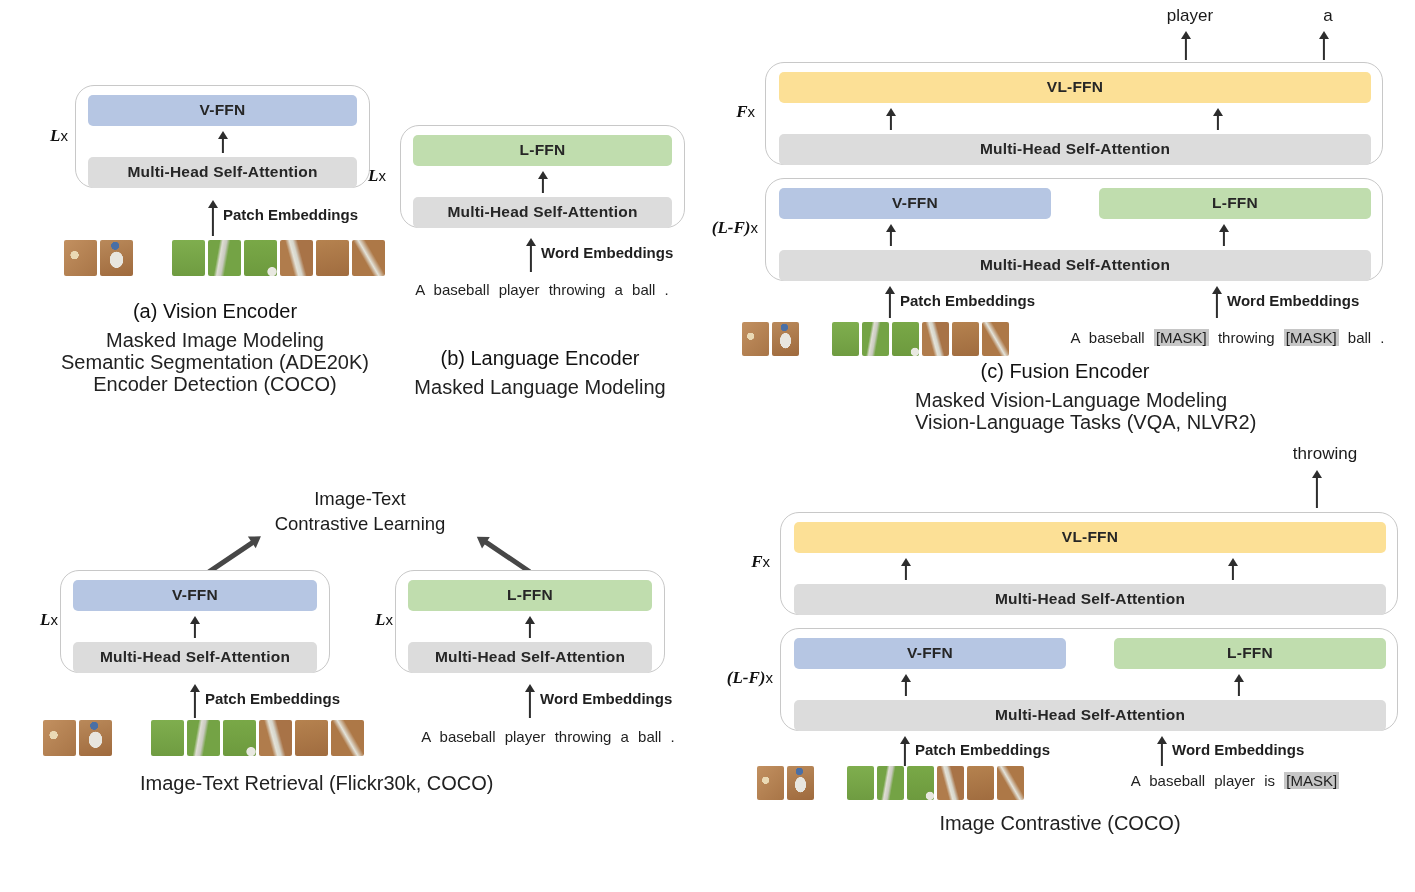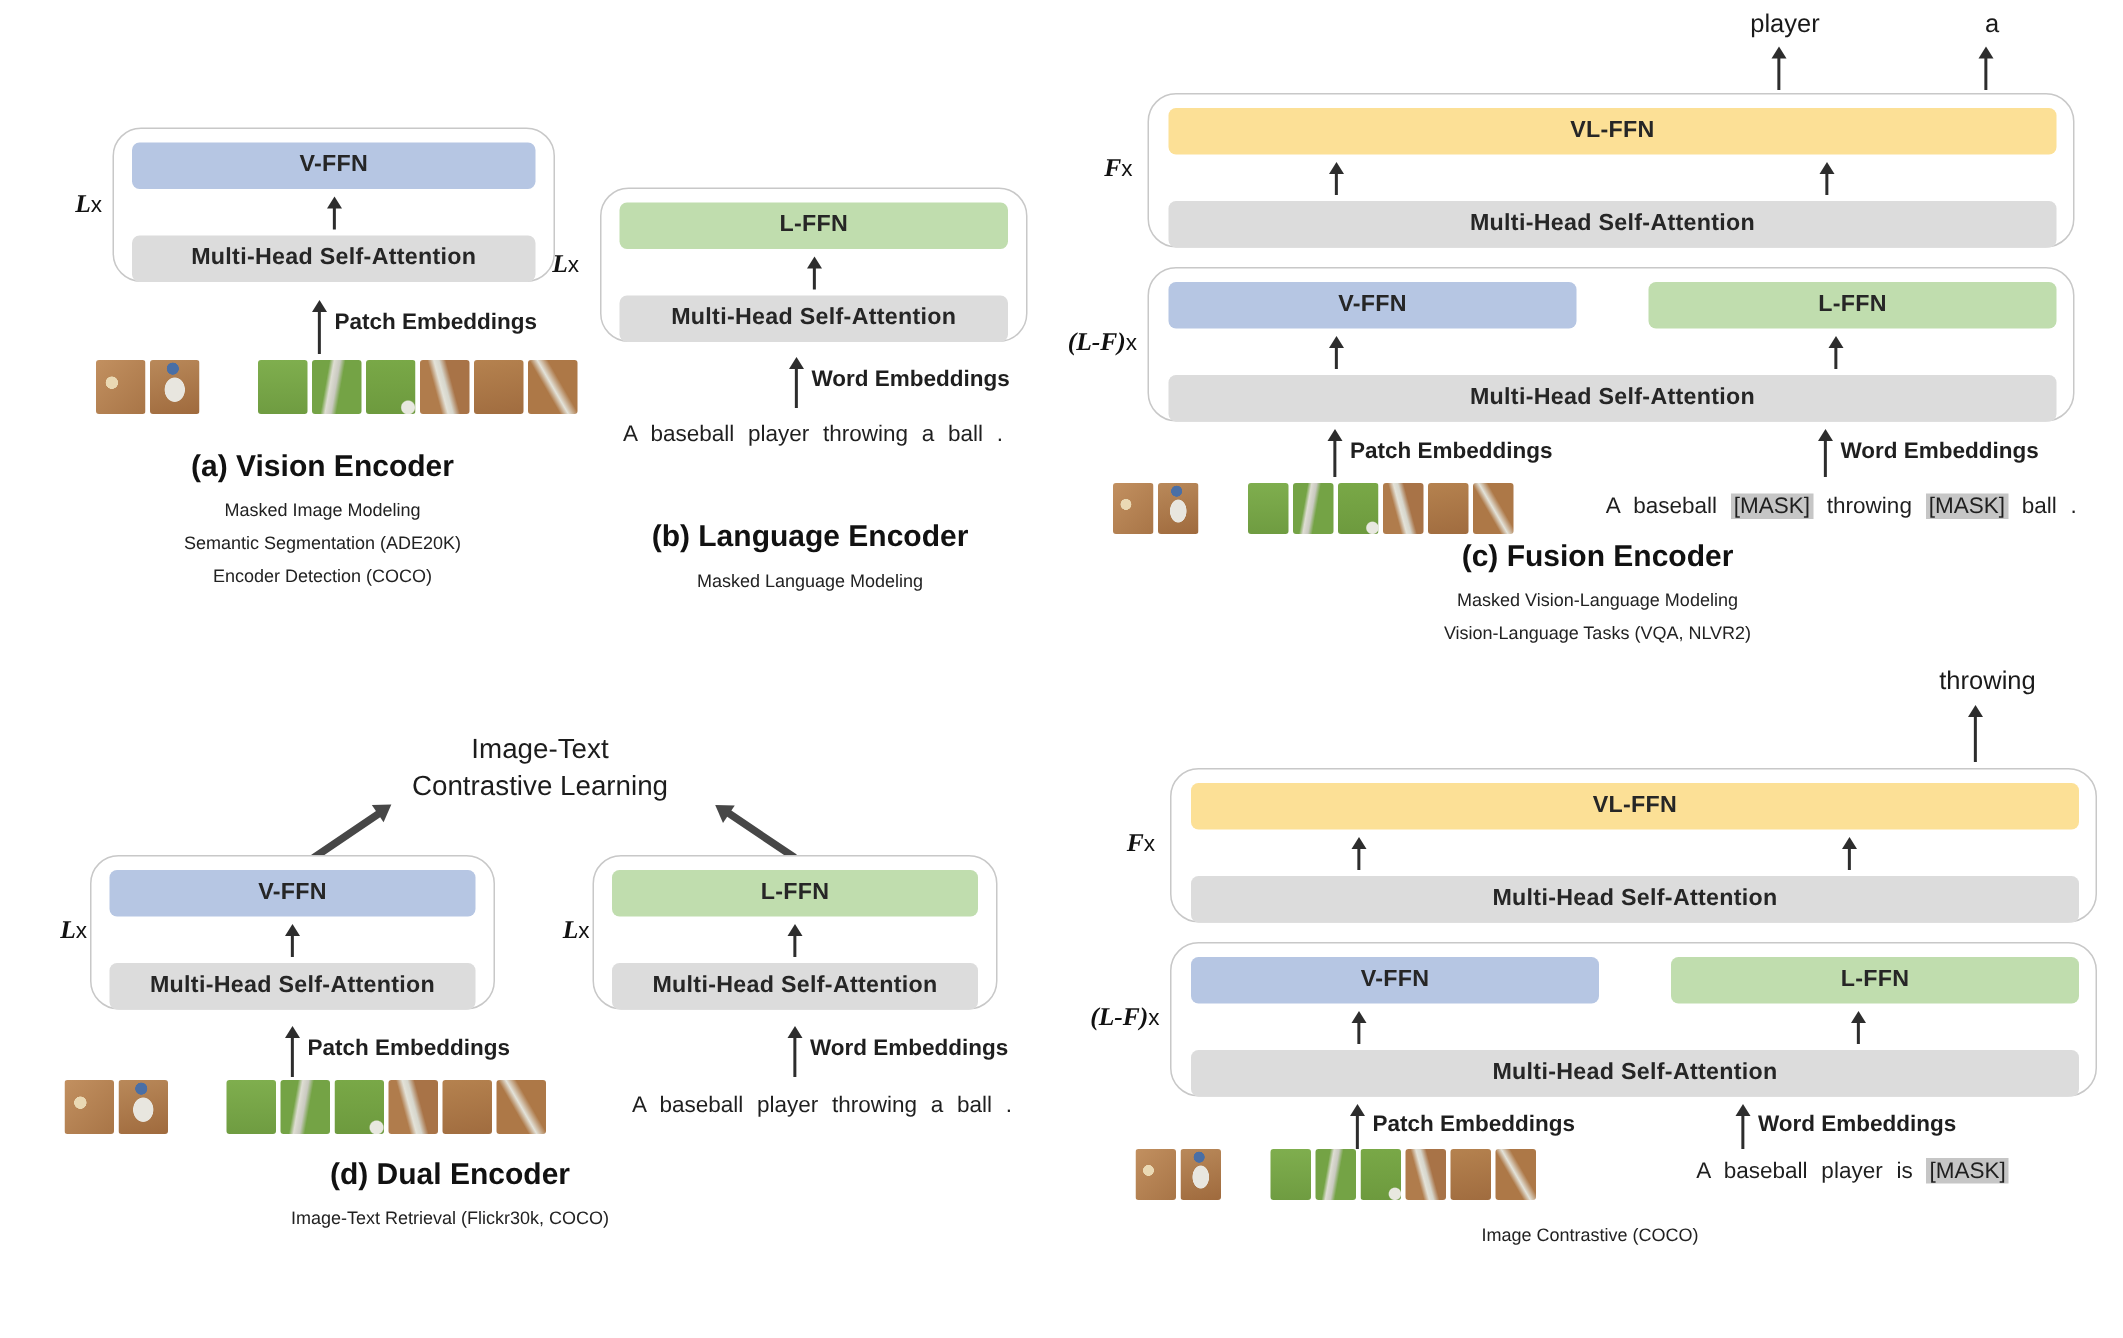--- a/index.html
+++ b/index.html
@@ -49,22 +49,22 @@
   .sentence  { position:absolute; font-size:15px; color:#1f1f1f; text-align:center; word-spacing:5px; white-space:nowrap; }
   .mask { background:var(--c-mask); padding:0 2px; }
 
   .out-word { position:absolute; font-size:17px; color:#1a1a1a; text-align:center; }
 
   .mult { position:absolute; font-size:17px; color:#111; white-space:nowrap; text-align:right; }
   .mathvar { font-family:"Liberation Serif","DejaVu Serif",serif; font-style:italic; font-weight:bold; font-size:17px; }
   .multx { font-size:15px; font-weight:normal; }
 
   .caption { position:absolute; text-align:center; }
-  .cap-title { font-size:20px; font-weight:bold; color:#111; margin-bottom:6px; white-space:nowrap; }
-  .cap-line  { font-size:12px; color:#222; line-height:22px; white-space:nowrap; }
+  .cap-title { font-size:20px; font-weight:normal; color:#111; margin-bottom:6px; white-space:nowrap; }
+  .cap-line  { font-size:20px; color:#222; line-height:22px; white-space:nowrap; }
 
   .objective { position:absolute; text-align:center; font-size:18.5px; line-height:25px; color:#1c1c1c; }
 
   .patch-strip { position:absolute; display:flex; gap:3px; }
   .patch { border-radius:2px; }
   .patches-lg .patch { width:33px; height:36px; }
   .patches-sm .patch { width:27px; height:34px; }
 </style>
 </head>
 <body>
@@ -200,21 +200,20 @@
       <div class="patch" style="background: linear-gradient(75deg, rgb(176, 124, 76) 34%, rgb(227, 226, 216) 44%, rgb(214, 214, 204) 52%, rgb(168, 115, 71) 63%);"></div>
       <div class="patch" style="background: linear-gradient(170deg, rgb(181, 130, 79), rgb(160, 108, 63));"></div>
       <div class="patch" style="background: linear-gradient(60deg, rgb(173, 120, 71) 40%, rgb(227, 227, 218) 50%, rgb(173, 120, 71) 63%);"></div>
     </div>
 
   <div class="uarrow" style="left:524px; top:684px; height:34px;"></div>
   <div class="emb-label" style="left:540px; top:690px;">Word Embeddings</div>
   <div class="sentence" style="left:398px; top:728px; width:300px;">A baseball player throwing a ball .</div>
 
   <div class="caption" style="left:140px; top:772px; width:320px;">
-    <div class="cap-title">(d) Dual Encoder</div>
     <div class="cap-line">Image-Text Retrieval (Flickr30k, COCO)</div>
   </div>
 
   <div class="out-word" style="left:1270px; top:444px; width:110px;">throwing</div>
   <div class="uarrow" style="left:1311px; top:470px; height:38px;"></div>
 
   <div class="mult" style="left:722px; top:552px; width:48px;"><span class="mathvar">F</span><span class="multx">x</span></div>
 
   <div class="block" style="left:780px; top:512px; width:618px; height:103px;">
     <div class="bar" style="left: 13px; top: 8.5px; width: 592px; background: rgb(252, 224, 150);">VL-FFN</div>

